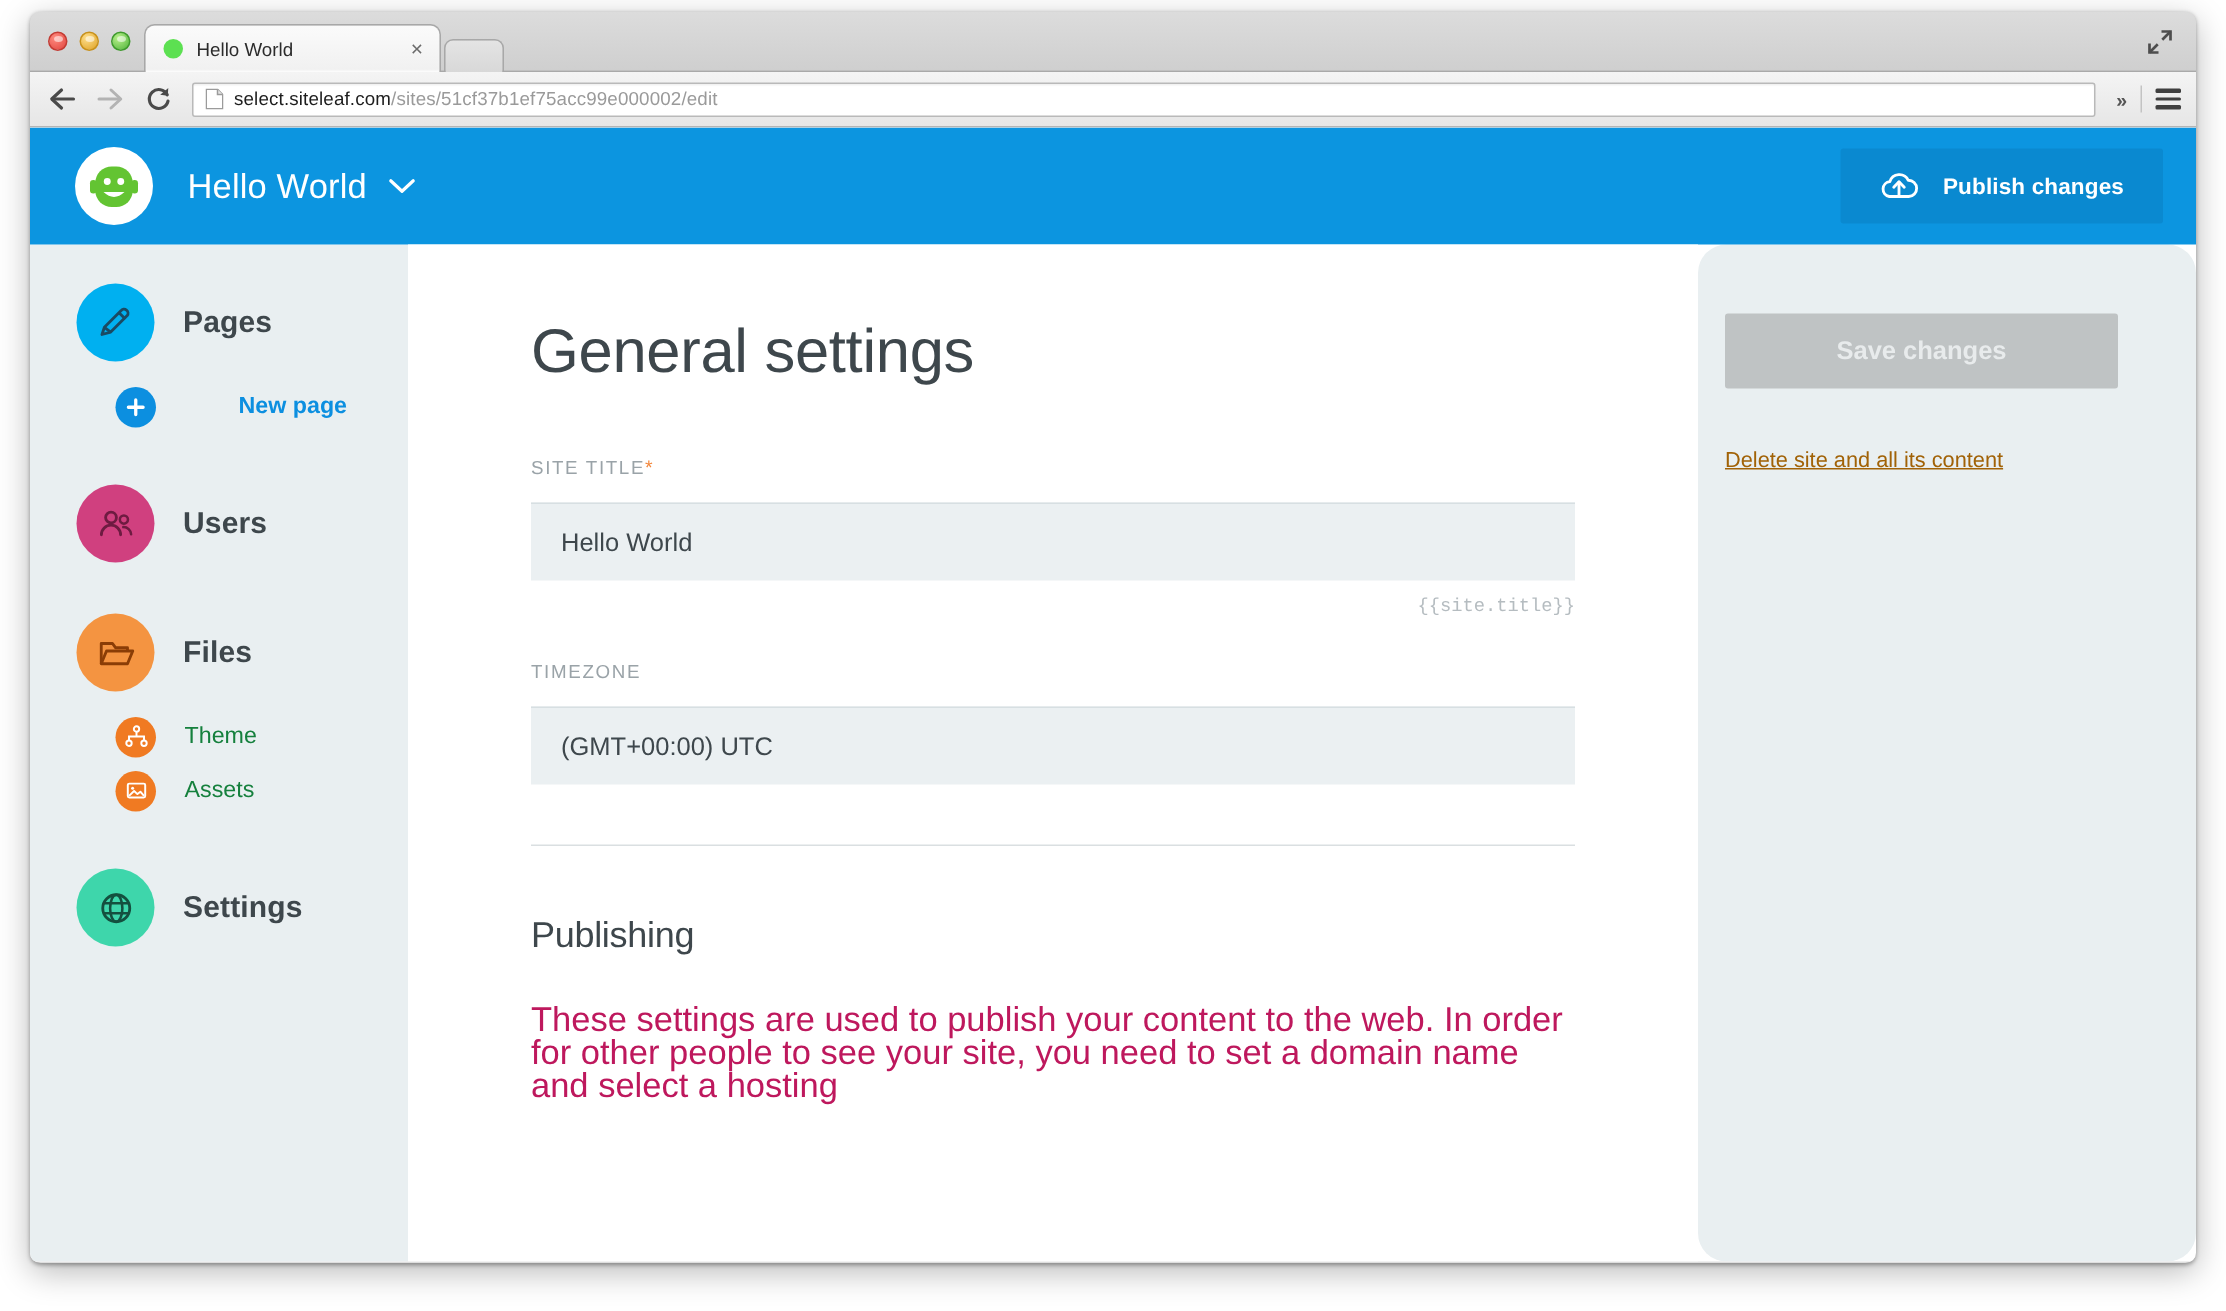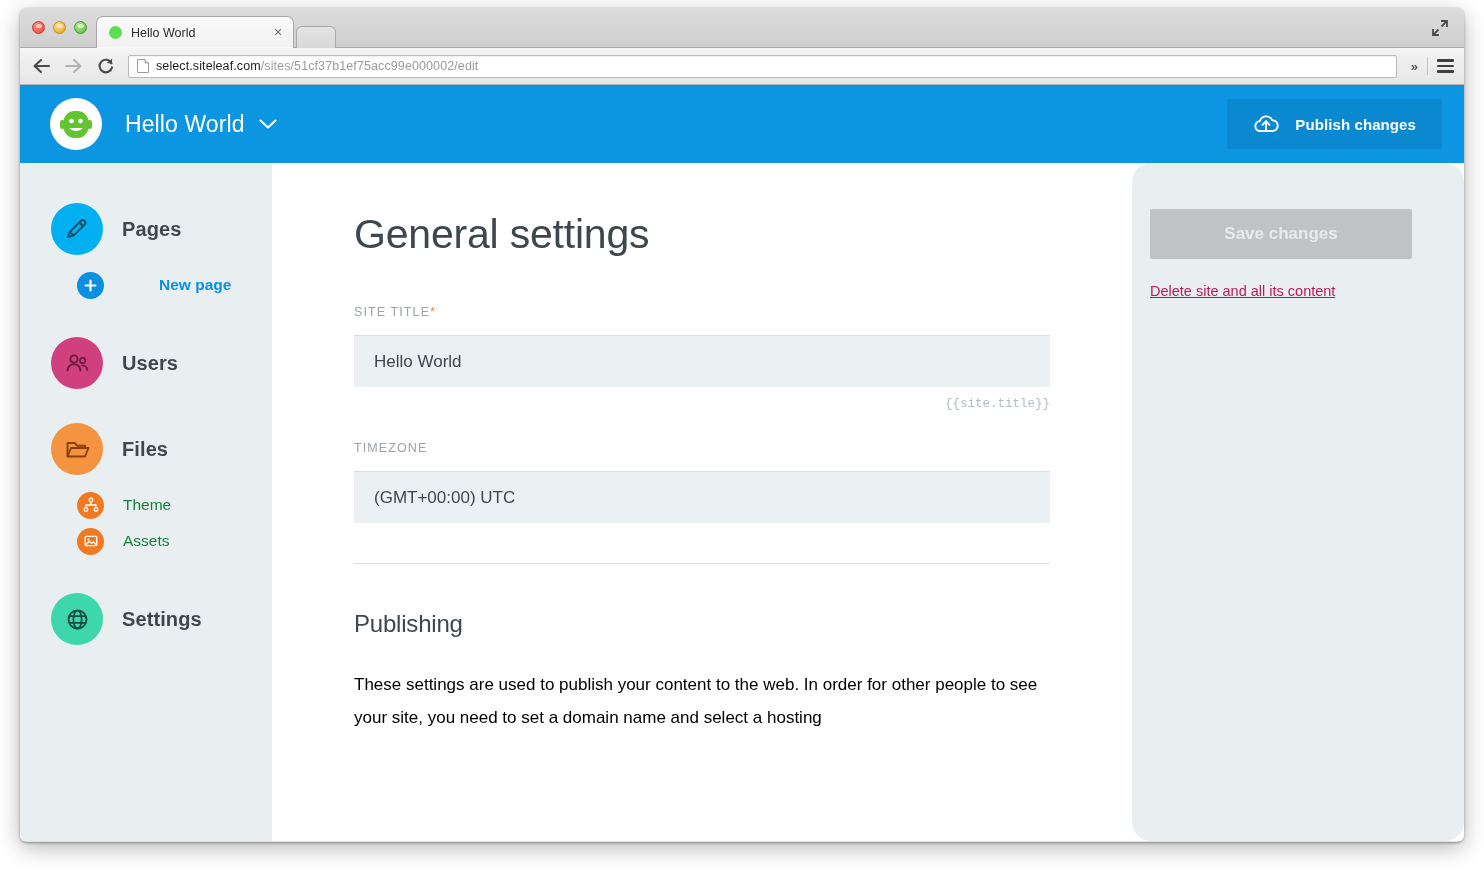--- a/index.html
+++ b/index.html
@@ -151,21 +151,21 @@
     cursor: pointer;
   }
   .publish-label { color: #ffffff; font-size: 15px; font-weight: bold; letter-spacing: 0.1px; }
 
   
   .app-body { display: flex; height: 678px; }
 
   .sidebar {
     width: 252px; flex: 0 0 auto;
     background: #e9eff1;
-    padding-top: 40px;
+    padding-top: 26px;
   }
   .nav-primary {
     display: flex; align-items: center; gap: 19px;
     padding: 0 0 0 31px;
     height: 52px;
     cursor: pointer;
   }
   .nav-icon {
     width: 52px; height: 52px; border-radius: 50%;
     display: flex; align-items: center; justify-content: center;
@@ -225,42 +225,42 @@
   .field-block { margin-bottom: 30px; }
   .hr {
     height: 1px; background: #dadfe1;
     margin: 40px 0 0 0;
   }
   h2.section-title {
     font-size: 24px; font-weight: 400; color: #3e474c;
     margin: 46px 0 30px 0; letter-spacing: -0.2px;
   }
   p.body-copy {
-    font-size: 17px; color: #000000; line-height: 33px;
+    font-size: 23px; color: #be185d; line-height: 22px;
     max-width: 720px;
   }
 
   
   .rail {
     width: 332px; flex: 0 0 auto;
     background: #e9eff1;
     padding: 46px 52px 0 18px;
     border-radius: 19px;
   }
   .save-btn {
     height: 50px;
     background: #bfc3c4;
     border-radius: 2px;
     display: flex; align-items: center; justify-content: center;
     color: #e8ebec; font-size: 17px; font-weight: bold;
     cursor: default;
   }
   .delete-link {
-    margin-top: 24px;
-    font-size: 14.5px; color: #be185d;
+    margin-top: 40px;
+    font-size: 14.5px; color: #a16207;
     text-decoration: underline;
     cursor: pointer;
   }
 </style>
 </head>
 <body>
 
 <div class="desktop">
   <div class="browser-window">
 

